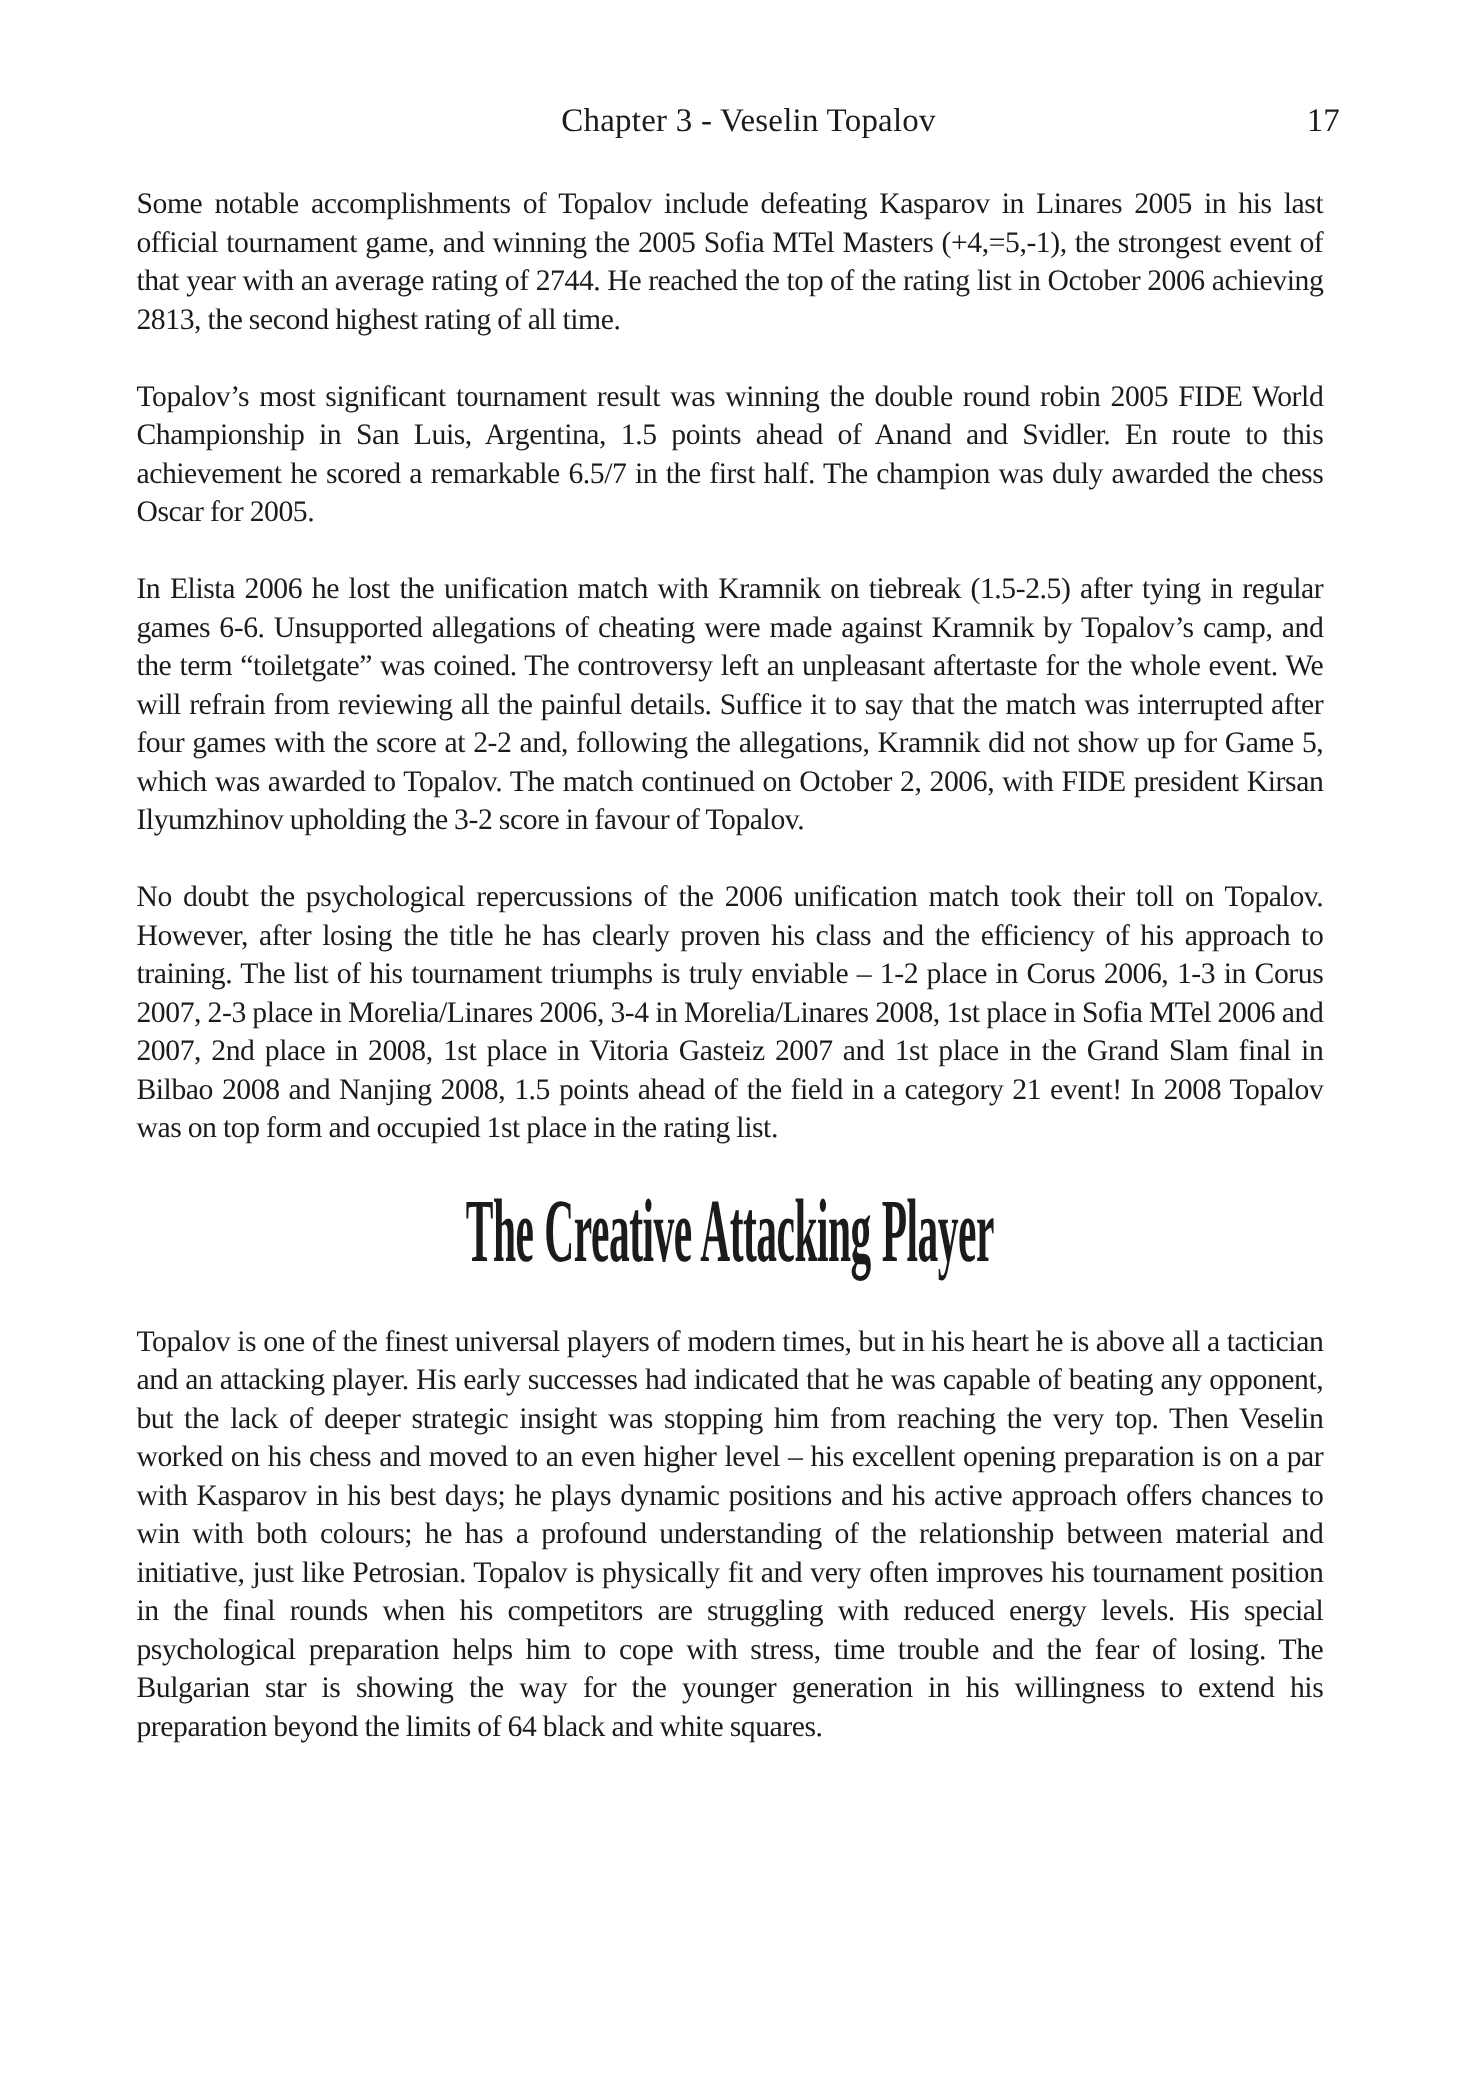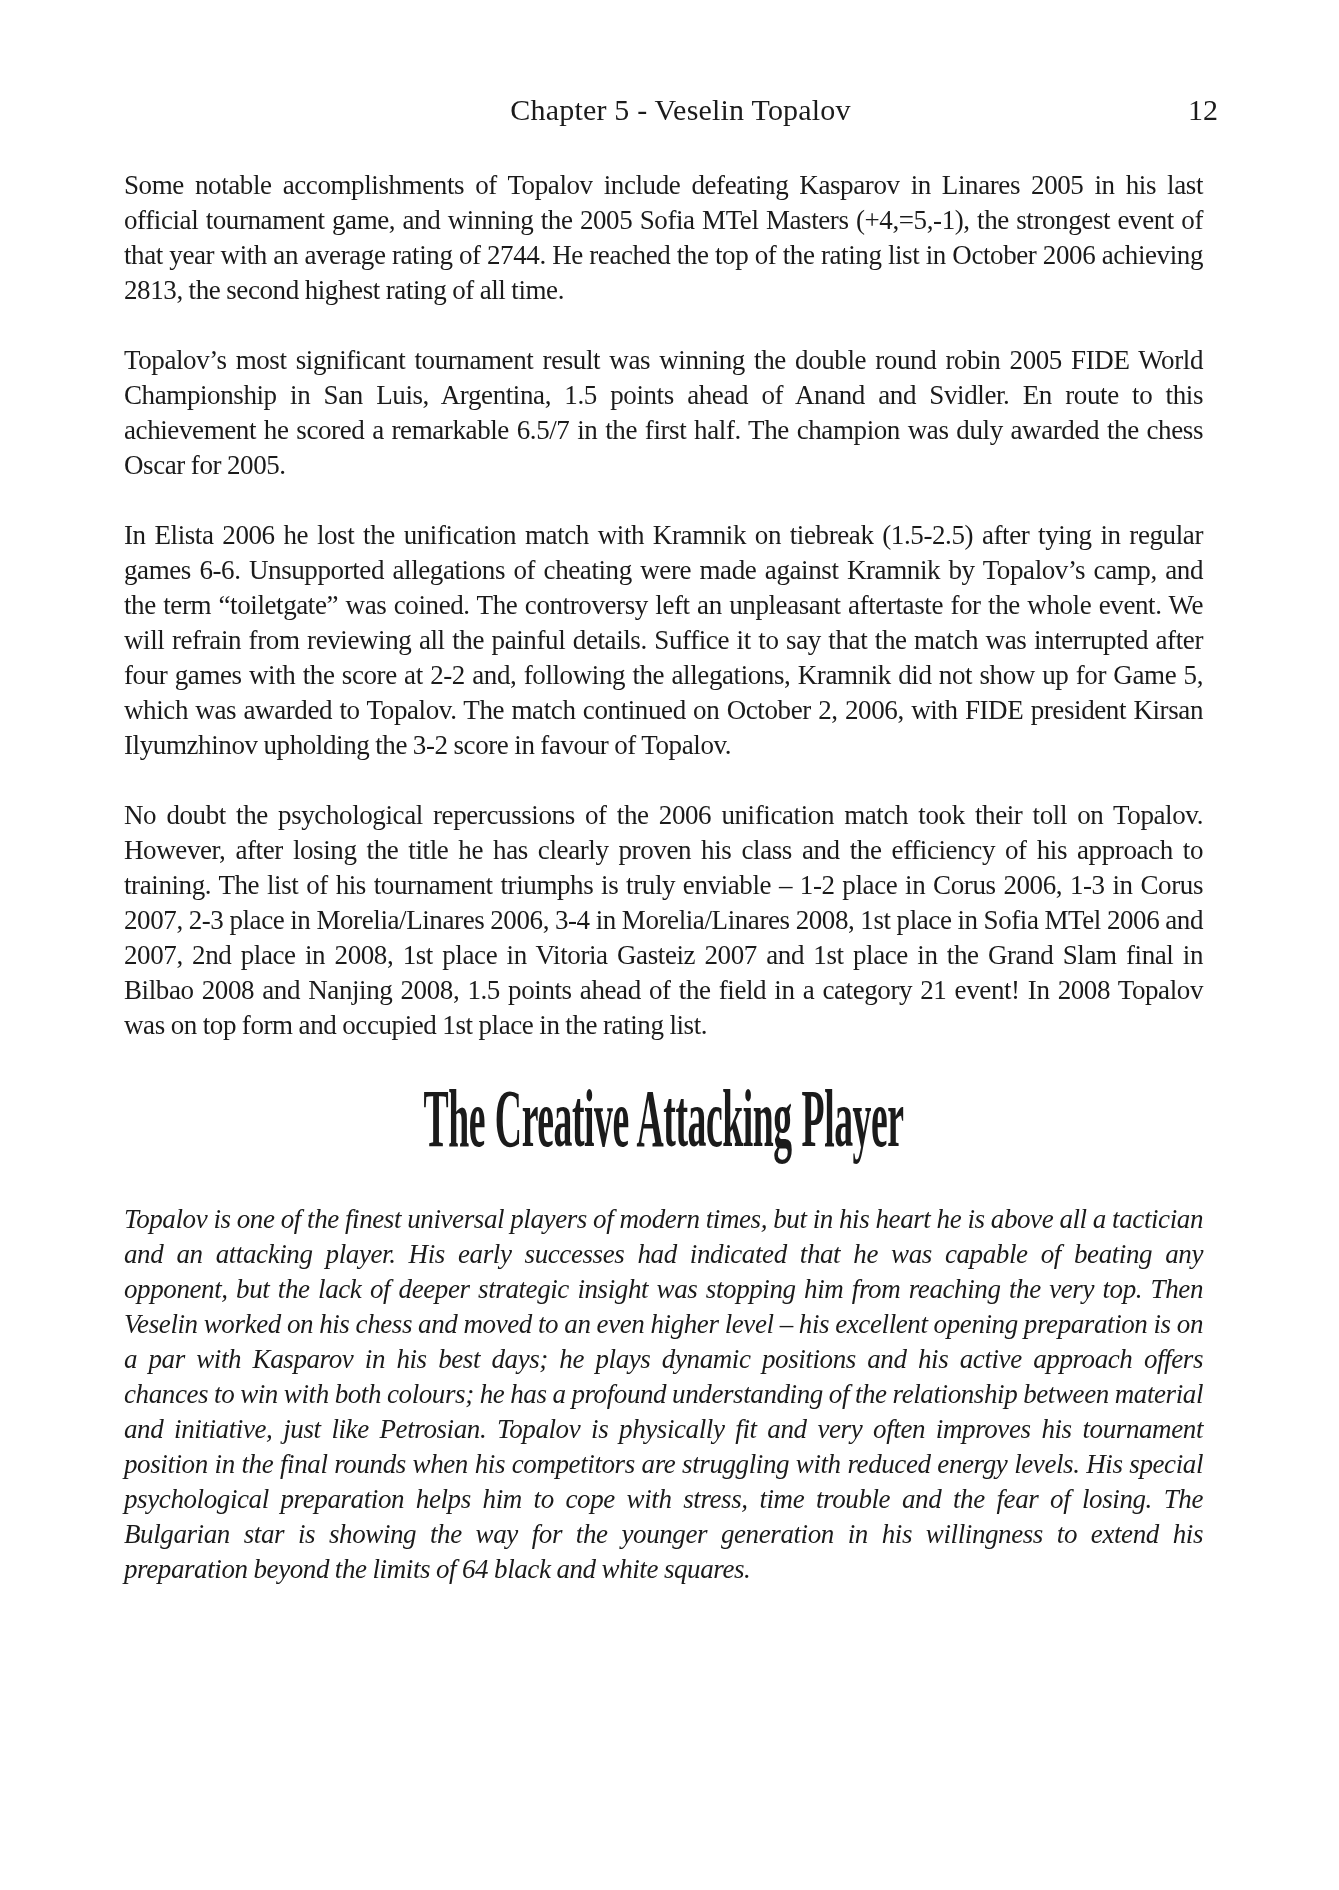--- a/index.html
+++ b/index.html
@@ -44,43 +44,42 @@
     line-height: 35px;
     letter-spacing: -0.4px;
     word-spacing: -0.5px;
     text-align: justify;
   }
   .content p {
     margin: 0 0 35px 0;
   }
   .content p:last-child {
     margin-bottom: 0;
-    font-style: italic;
   }
   .section-heading {
     font-size: 82px;
     line-height: 1;
     font-weight: bold;
     text-align: center;
     white-space: nowrap;
     letter-spacing: -1px;
     word-spacing: 2px;
     margin: 20px 0 42px 0;
     transform: scaleX(0.46);
     transform-origin: 50% 50%;
   }
 </style>
 </head>
 <body>
 
 <div class="page">
 
   <div class="running-header">
-    <span class="title">Chapter 5 - Veselin Topalov</span>
-    <span class="pagenum">12</span>
+    <span class="title">Chapter 3 - Veselin Topalov</span>
+    <span class="pagenum">17</span>
   </div>
 
   <div class="content">
     <p>Some notable accomplishments of Topalov include defeating Kasparov in Linares 2005 in his last official tournament game, and winning the 2005 Sofia MTel Masters (+4,=5,-1), the strongest event of that year with an average rating of 2744. He reached the top of the rating list in October 2006 achieving 2813, the second highest rating of all time.</p>
     <p>Topalov’s most significant tournament result was winning the double round robin 2005 FIDE World Championship in San Luis, Argentina, 1.5 points ahead of Anand and Svidler. En route to this achievement he scored a remarkable 6.5/7 in the first half. The champion was duly awarded the chess Oscar for 2005.</p>
     <p>In Elista 2006 he lost the unification match with Kramnik on tiebreak (1.5-2.5) after tying in regular games 6-6. Unsupported allegations of cheating were made against Kramnik by Topalov’s camp, and the term “toiletgate” was coined. The controversy left an unpleasant aftertaste for the whole event. We will refrain from reviewing all the painful details. Suffice it to say that the match was interrupted after four games with the score at 2-2 and, following the allegations, Kramnik did not show up for Game 5, which was awarded to Topalov. The match continued on October 2, 2006, with FIDE president Kirsan Ilyumzhinov upholding the 3-2 score in favour of Topalov.</p>
     <p>No doubt the psychological repercussions of the 2006 unification match took their toll on Topalov. However, after losing the title he has clearly proven his class and the efficiency of his approach to training. The list of his tournament triumphs is truly enviable – 1-2 place in Corus 2006, 1-3 in Corus 2007, 2-3 place in Morelia/Linares 2006, 3-4 in Morelia/Linares 2008, 1st place in Sofia MTel 2006 and 2007, 2nd place in 2008, 1st place in Vitoria Gasteiz 2007 and 1st place in the Grand Slam final in Bilbao 2008 and Nanjing 2008, 1.5 points ahead of the field in a category 21 event! In 2008 Topalov was on top form and occupied 1st place in the rating list.</p>
 
     <h1 class="section-heading">The Creative Attacking Player</h1>
 

